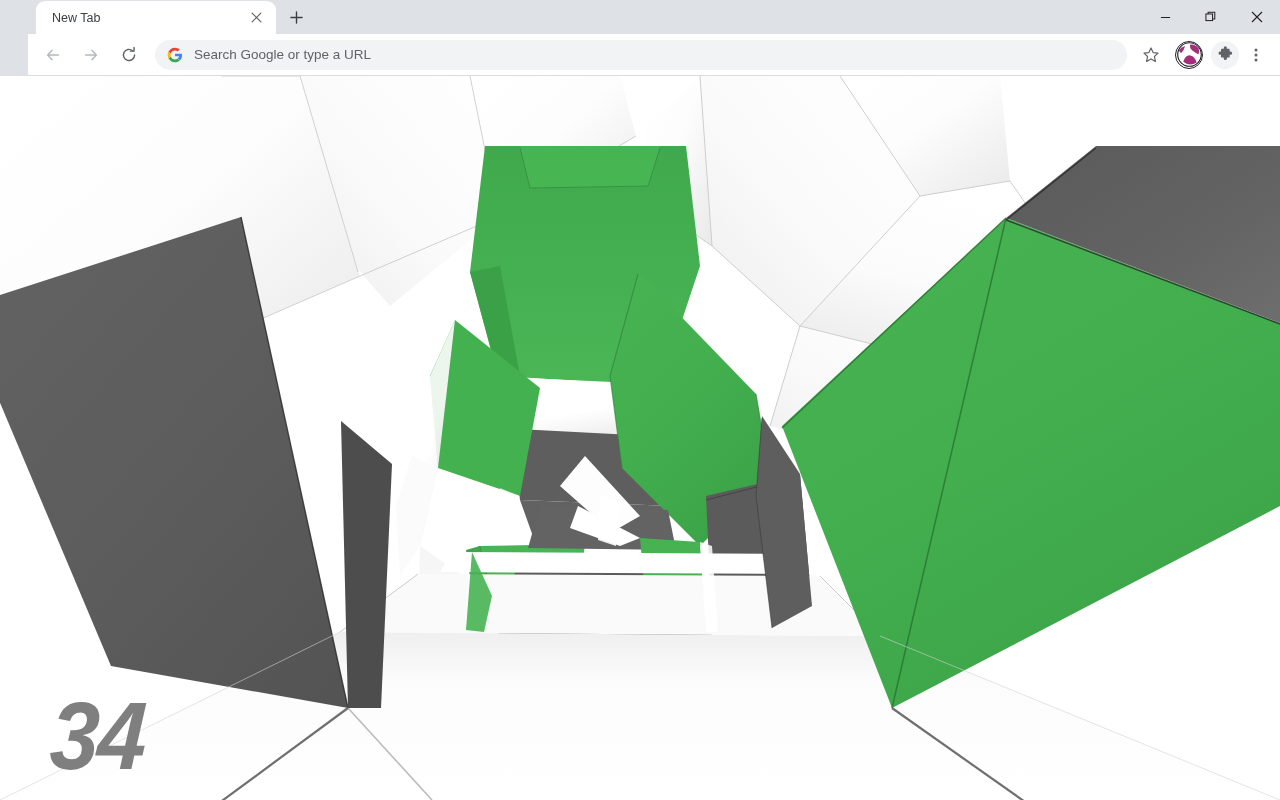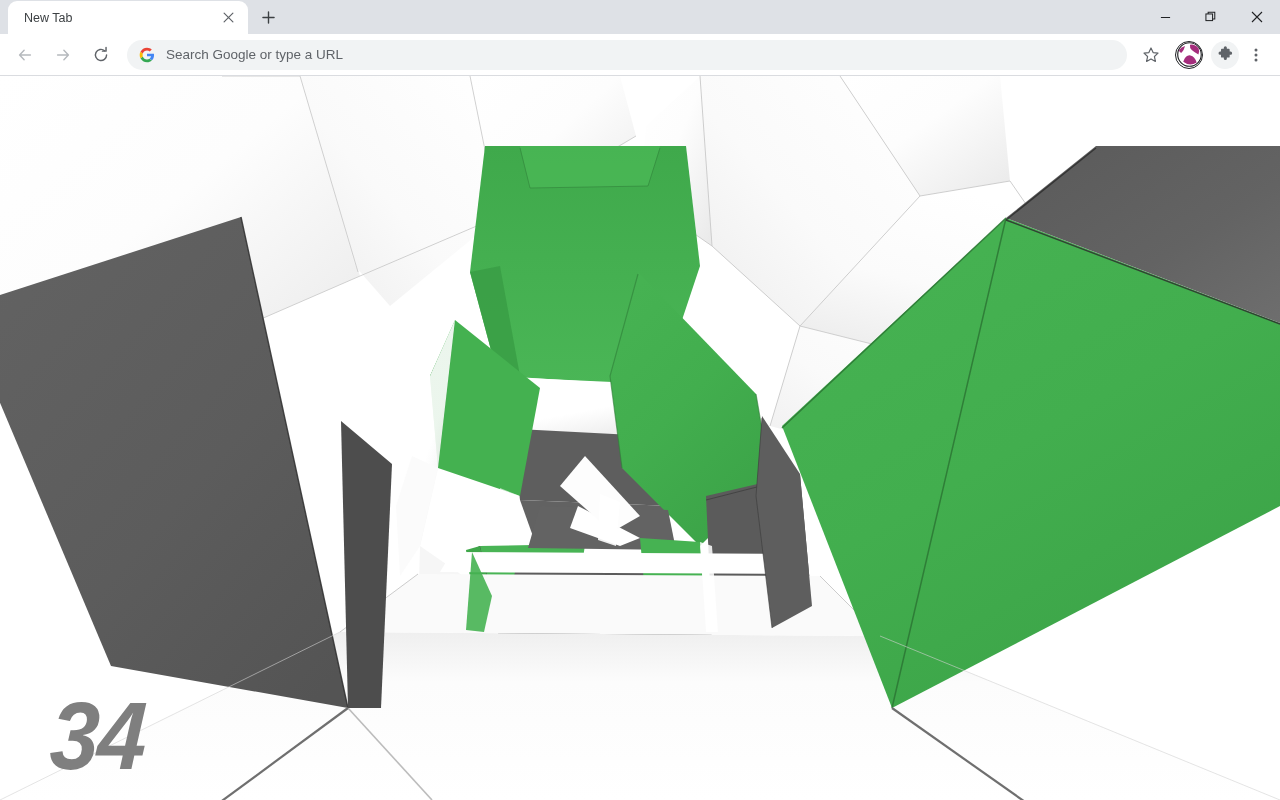--- a/index.html
+++ b/index.html
@@ -4,21 +4,21 @@
 <style>
   * { box-sizing: border-box; margin: 0; padding: 0; }
   html, body {
     width: 1280px; height: 800px;
     overflow: hidden;
     font-family: "Liberation Sans", sans-serif;
     background: #dee1e6;
   }
 
   
-  #browser { width: 1280px; height: 800px; position: relative; }
+  #browser { width: 1280px; height: 800px; position: relative; padding-left: 28px; }
 
   #tabstrip {
     height: 34px; background: #dee1e6;
     display: flex; align-items: flex-end; position: relative;
     padding-left: 8px;
   }
   .tab {
     height: 33px; width: 240px;
     background: #ffffff;
     border-radius: 9px 9px 0 0;

